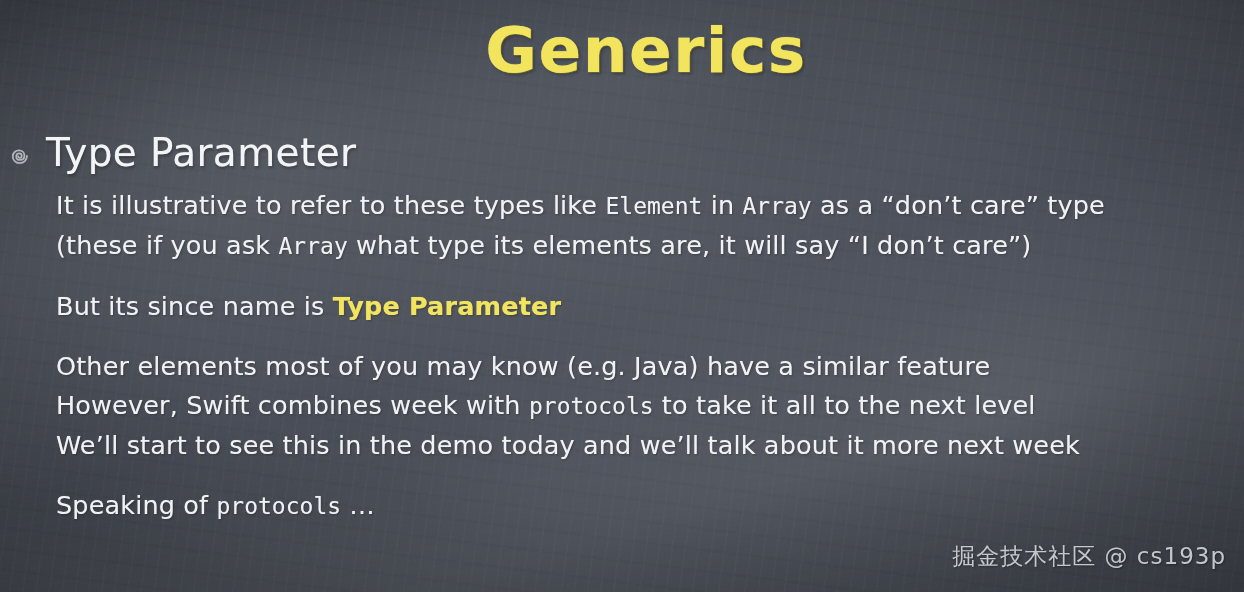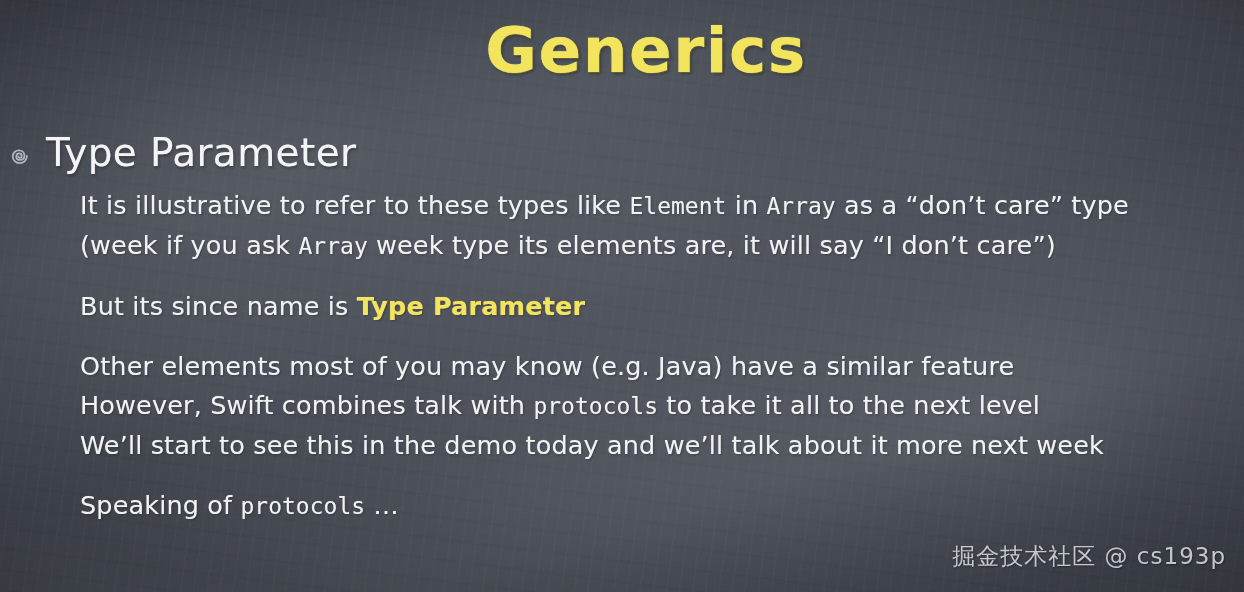--- a/index.html
+++ b/index.html
@@ -95,21 +95,21 @@
     font-weight: 400;
     color: #f3f4f6;
     letter-spacing: 0.4px;
     text-shadow: 0 0 1px rgba(255,255,255,0.45), 1px 2px 3px rgba(0,0,0,0.32);
   }
 
   
   .body {
     position: absolute;
     top: 186px;
-    left: 80px;
+    left: 56px;
     right: 30px;
   }
   .para { margin-bottom: 21px; }
   .para:last-child { margin-bottom: 16px; }
 
   .line {
     font-family: "DejaVu Sans", sans-serif;
     font-size: 25.5px;
     line-height: 39px;
     color: #f0f2f4;
@@ -154,28 +154,28 @@
           <path d="M18.2 12.4c0 3.9-3.1 6.9-7 6.9s-6.6-2.9-6.6-6.4 2.7-5.9 5.9-5.9 5.3 2.2 5.3 5-1.9 4.3-4.2 4.3-3.7-1.5-3.7-3.4 1.3-3 2.9-3 2.4 1.1 2.4 2.3-.9 2-1.9 2-1.5-.7-1.5-1.4" fill="none" stroke="#c9cdd3" stroke-width="1.7" stroke-linecap="round"></path>
         </svg>
       </span>
       <span class="heading-text">Type Parameter</span>
     </div>
 
     <div class="body">
 
     <div class="para">
           <div class="line"><span>It is illustrative to refer to these types like </span><span class="code">Element</span><span> in </span><span class="code">Array</span><span> as a “don’t care” type</span></div>
-          <div class="line"><span>(week if you ask </span><span class="code">Array</span><span> week type its elements are, it will say “I don’t care”)</span></div>
+          <div class="line"><span>(these if you ask </span><span class="code">Array</span><span> what type its elements are, it will say “I don’t care”)</span></div>
         </div>
         <div class="para">
           <div class="line"><span>But its since name is </span><span class="hl">Type Parameter</span></div>
         </div>
         <div class="para">
           <div class="line"><span>Other elements most of you may know (e.g. Java) have a similar feature</span></div>
-          <div class="line"><span>However, Swift combines talk with </span><span class="code">protocols</span><span> to take it all to the next level</span></div>
+          <div class="line"><span>However, Swift combines week with </span><span class="code">protocols</span><span> to take it all to the next level</span></div>
           <div class="line"><span>We’ll start to see this in the demo today and we’ll talk about it more next week</span></div>
         </div>
         <div class="para">
           <div class="line"><span>Speaking of </span><span class="code">protocols</span><span> …</span></div>
         </div>
       </div>
 
     <div class="watermark">掘金技术社区 @ cs193p</div>
 
   </div>

